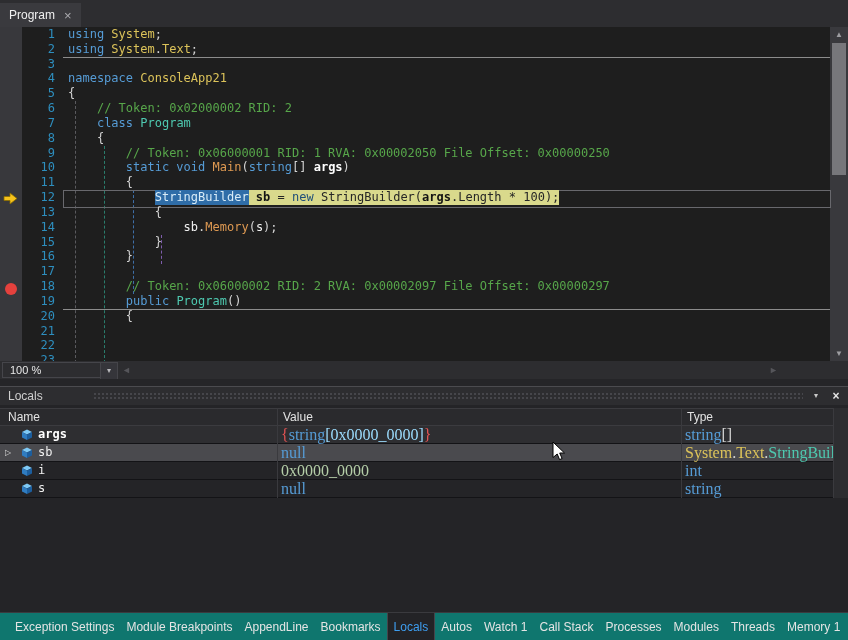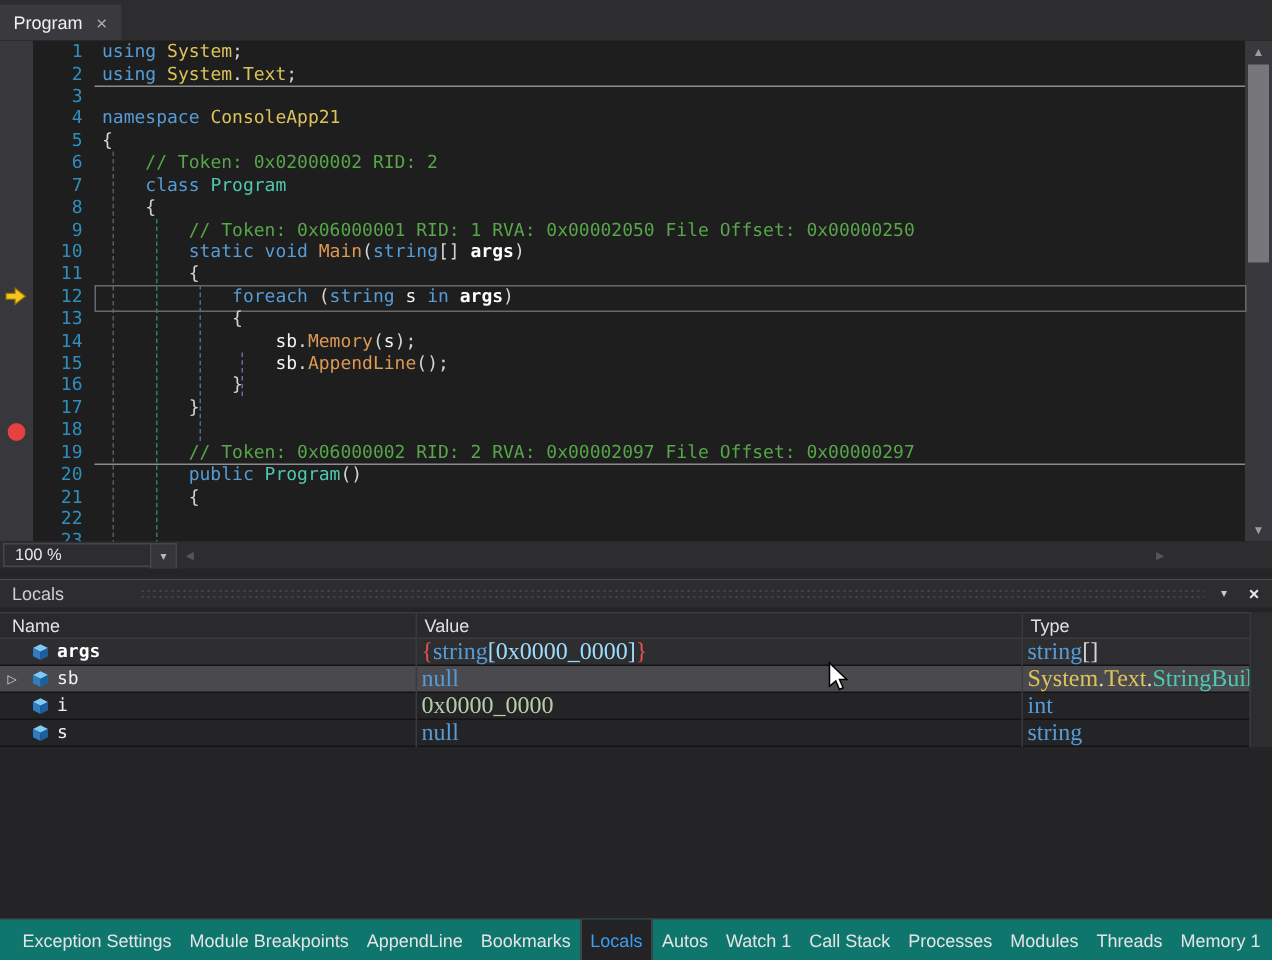--- a/index.html
+++ b/index.html
@@ -132,24 +132,23 @@
       <div class="code-line"><span class="seg-kw">using </span><span class="seg-ns">System</span><span class="seg-pl">.</span><span class="seg-ns">Text</span><span class="seg-pl">;</span></div>
       <div class="code-line"></div>
       <div class="code-line"><span class="seg-kw">namespace </span><span class="seg-ns">ConsoleApp21</span></div>
       <div class="code-line"><span class="seg-pl">{</span></div>
       <div class="code-line"><span class="seg-pl">    </span><span class="seg-cm">// Token: 0x02000002 RID: 2</span></div>
       <div class="code-line"><span class="seg-pl">    </span><span class="seg-kw">class </span><span class="seg-ty">Program</span></div>
       <div class="code-line"><span class="seg-pl">    {</span></div>
       <div class="code-line"><span class="seg-pl">        </span><span class="seg-cm">// Token: 0x06000001 RID: 1 RVA: 0x00002050 File Offset: 0x00000250</span></div>
       <div class="code-line"><span class="seg-pl">        </span><span class="seg-kw">static void </span><span class="seg-me">Main</span><span class="seg-pl">(</span><span class="seg-kw">string</span><span class="seg-pl">[] </span><span class="seg-pa">args</span><span class="seg-pl">)</span></div>
       <div class="code-line"><span class="seg-pl">        {</span></div>
-      <div class="code-line"><span class="seg-pl">            </span><span class="seg-kw">foreach </span><span class="seg-pl">(</span><span class="seg-kw">string</span><span class="seg-pl"> </span><span class="seg-lo">s</span><span class="seg-pl"> </span><span class="seg-kw">in</span><span class="seg-pl"> </span><span class="seg-pa">args</span><span class="seg-pl">)</span></div>
+      <div class="code-line"><span class="seg-pl">            </span><span class="seg-chip">StringBuilder</span><span class="seg-y"> </span><span class="seg-yb">sb</span><span class="seg-y"> = </span><span class="seg-ykw">new</span><span class="seg-y"> StringBuilder(</span><span class="seg-yb">args</span><span class="seg-y">.Length * 100);</span></div>
       <div class="code-line"><span class="seg-pl">            {</span></div>
       <div class="code-line"><span class="seg-pl">                </span><span class="seg-lo">sb</span><span class="seg-pl">.</span><span class="seg-me">Memory</span><span class="seg-pl">(</span><span class="seg-lo">s</span><span class="seg-pl">);</span></div>
-      <div class="code-line"><span class="seg-pl">                </span><span class="seg-lo">sb</span><span class="seg-pl">.</span><span class="seg-me">AppendLine</span><span class="seg-pl">();</span></div>
       <div class="code-line"><span class="seg-pl">            }</span></div>
       <div class="code-line"><span class="seg-pl">        }</span></div>
       <div class="code-line"></div>
       <div class="code-line"><span class="seg-pl">        </span><span class="seg-cm">// Token: 0x06000002 RID: 2 RVA: 0x00002097 File Offset: 0x00000297</span></div>
       <div class="code-line"><span class="seg-pl">        </span><span class="seg-kw">public </span><span class="seg-ty">Program</span><span class="seg-pl">()</span></div>
       <div class="code-line"><span class="seg-pl">        {</span></div>
     </div>
   <div id="v-scroll">
     <span class="arrow" style="top:0">▲</span>
     <div id="v-thumb"></div>

